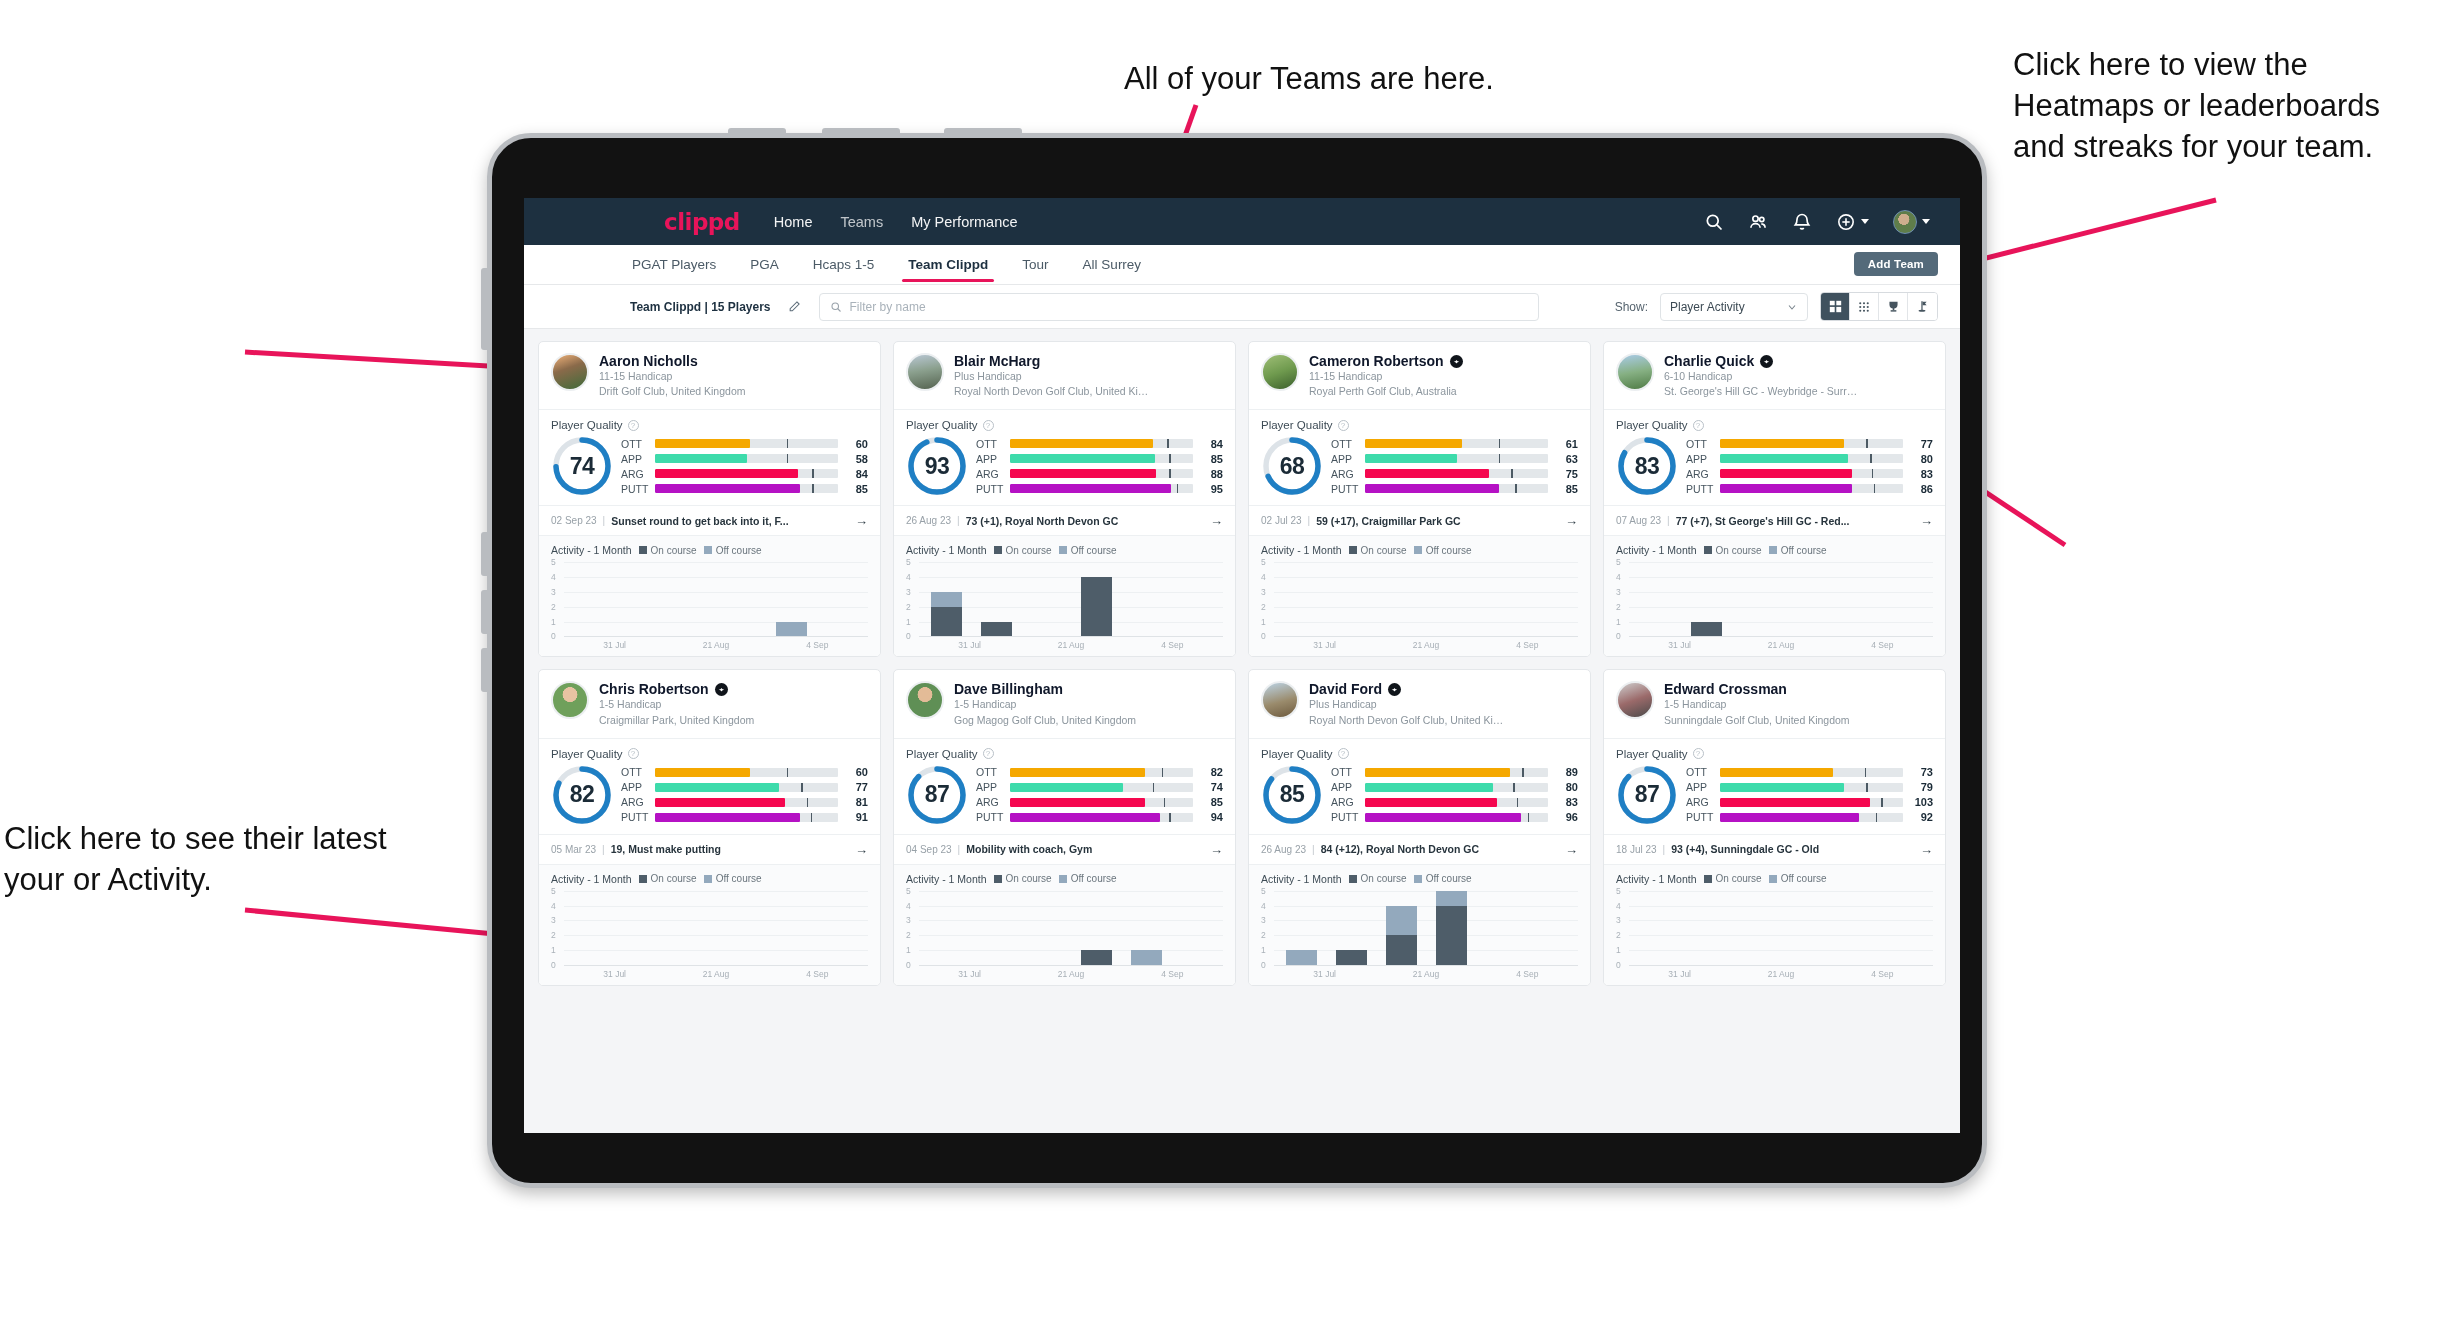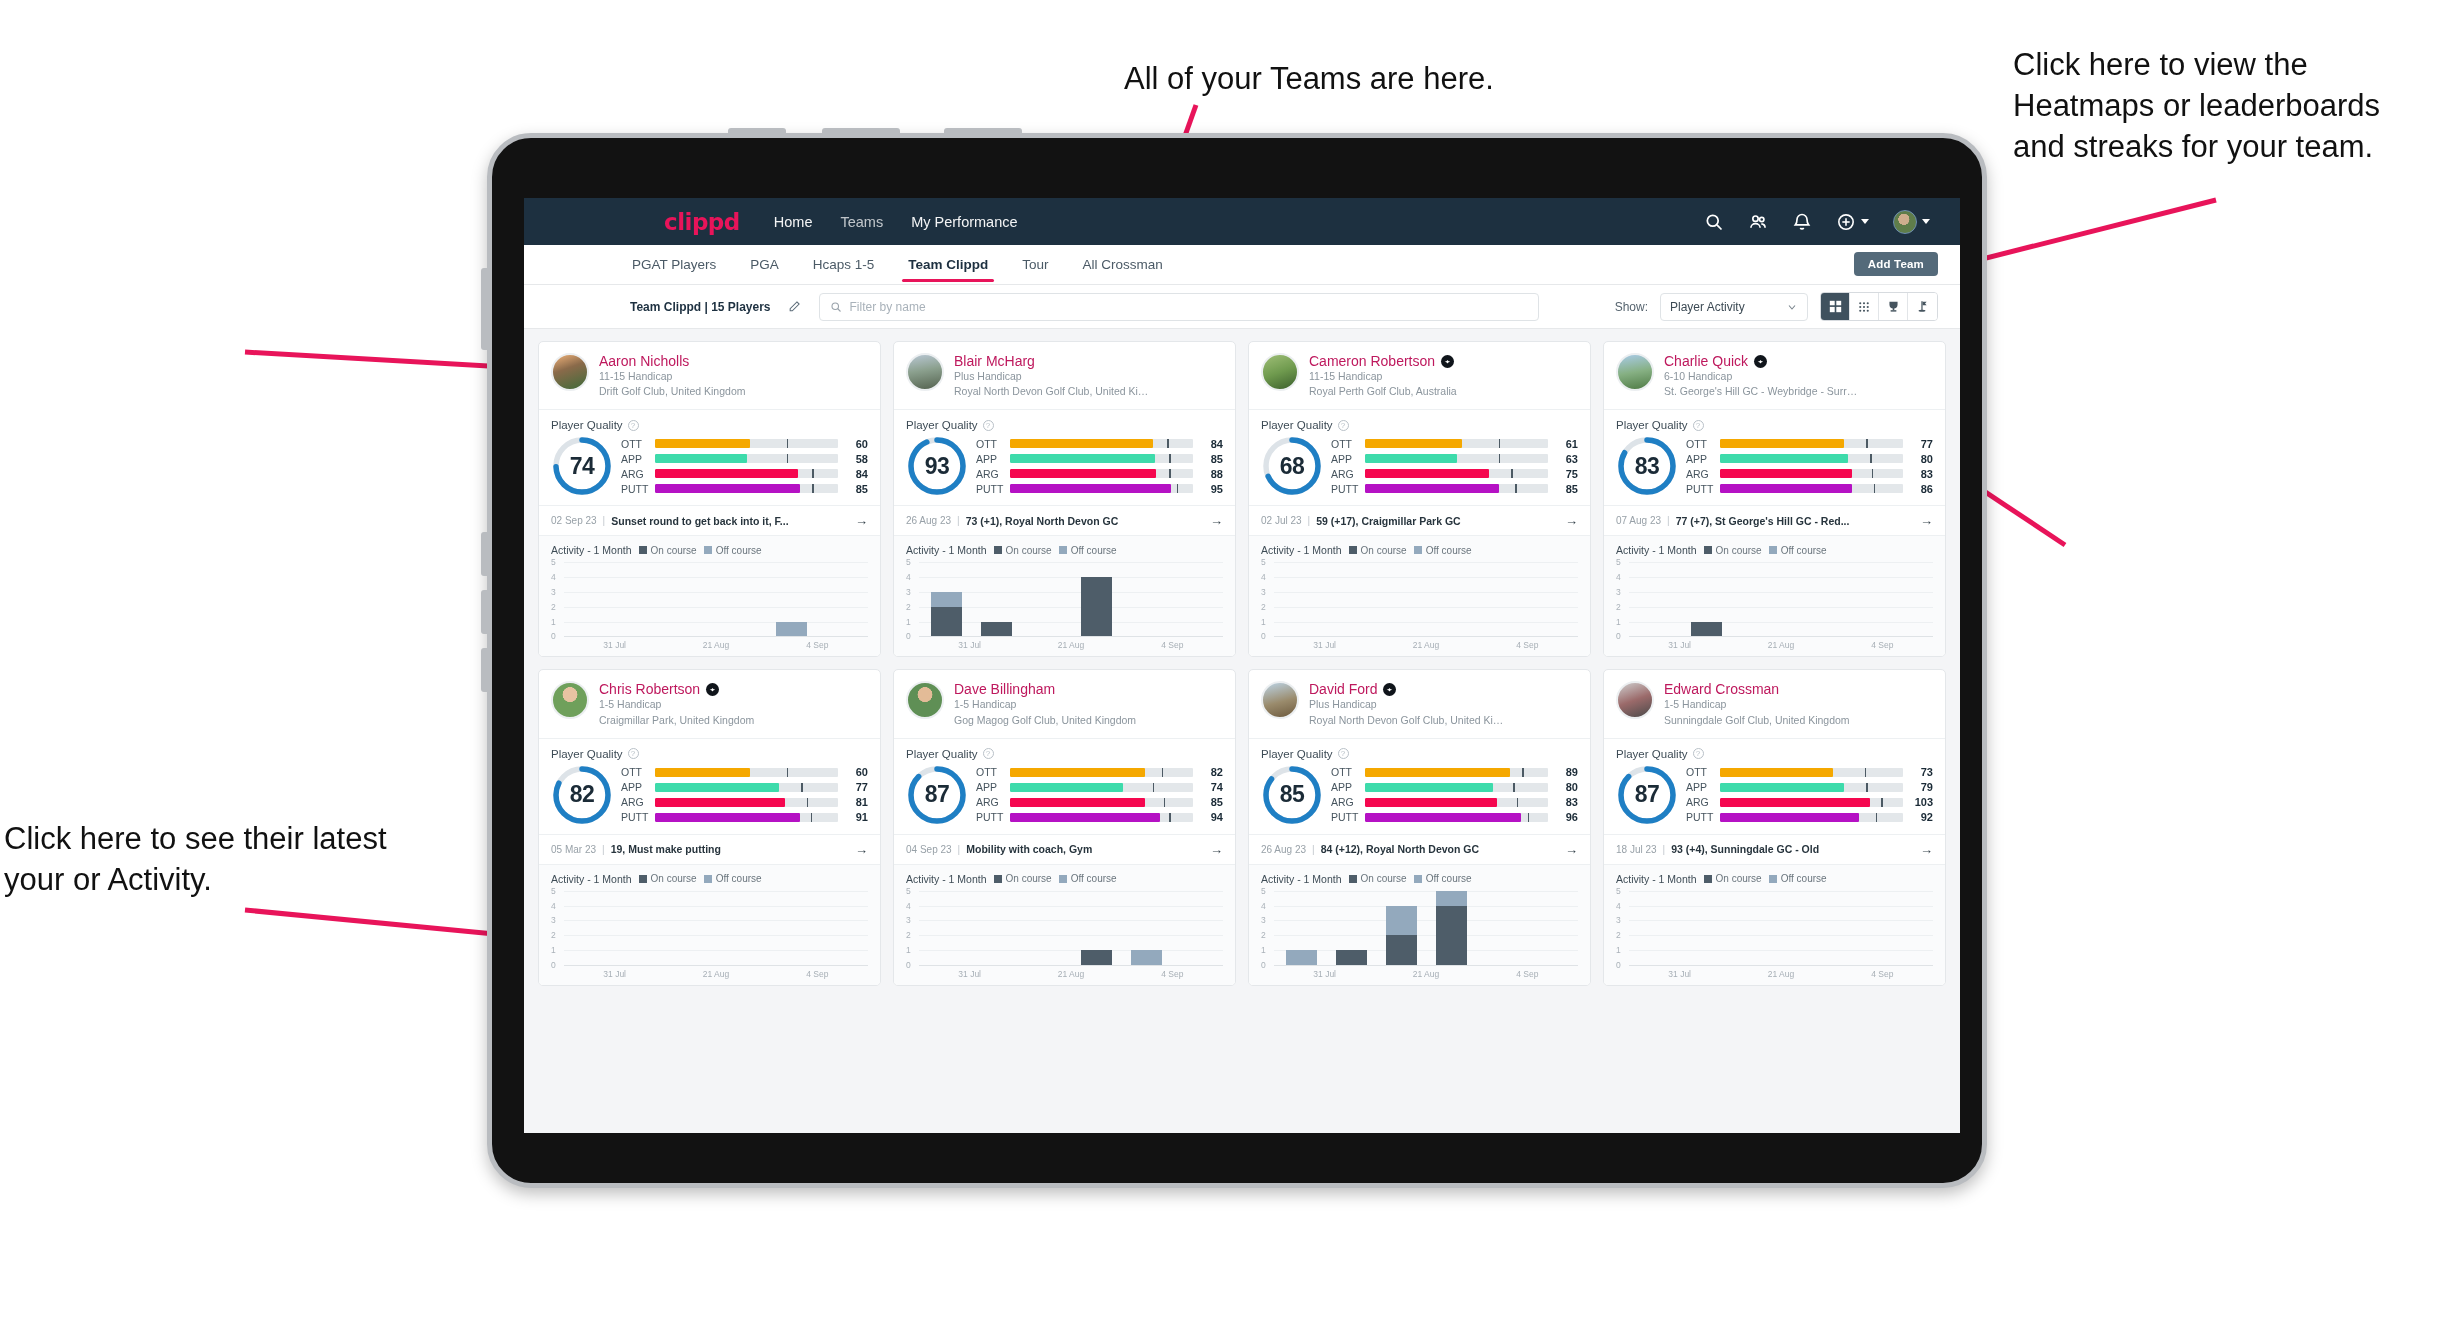--- a/index.html
+++ b/index.html
@@ -140,21 +140,21 @@
   .card {
     background: #ffffff; border: 1px solid #e4e7ea; border-radius: 5px;
     overflow: hidden; display: flex; flex-direction: column;
   }
   .card-head { display: flex; gap: 10px; padding: 11px 12px 10px; align-items: flex-start; }
   .pavatar {
     width: 38px; height: 38px; border-radius: 50%; flex: 0 0 38px;
     border: 2px solid #eceff1; overflow: hidden;
   }
   .pname-row { display: flex; align-items: center; gap: 6px; }
-  .pname { font-size: 14px; font-weight: 400; color: #be185d; white-space: nowrap; }
+  .pname { font-size: 14px; font-weight: 700; color: #0f172a; white-space: nowrap; }
   .verif { width: 13px; height: 13px; border-radius: 50%; background: #10151b; display: inline-flex; align-items:center; justify-content:center; }
   .verif svg { width: 9px; height: 9px; }
   .phcp, .pclub { font-size: 10.5px; color: #8b959d; line-height: 1.45; white-space: nowrap; overflow: hidden; text-overflow: ellipsis; max-width: 196px; }
 
   .quality-sec { border-top: 1px solid #edf0f2; padding: 9px 12px 8px; }
   .q-title-row { display: flex; align-items: center; gap: 5px; margin-bottom: 4px; }
   .q-title { font-size: 11.5px; color: #3e4c56; }
   .q-help { width: 11px; height: 11px; border: 1px solid #b9c1c8; border-radius: 50%; color: #b9c1c8; font-size: 8px; display:flex; align-items:center; justify-content:center; }
   .q-body { display: flex; align-items: center; gap: 8px; }
   .ring-wrap { position: relative; width: 62px; height: 62px; flex: 0 0 62px; }
@@ -278,21 +278,21 @@
           </span>
         </div>
       </div>
 
       <div id="tabstrip">
         <div class="tab">PGAT Players</div>
         <div class="tab">PGA</div>
         <div class="tab">Hcaps 1-5</div>
         <div class="tab active">Team Clippd</div>
         <div class="tab">Tour</div>
-        <div class="tab">All Crossman</div>
+        <div class="tab">All Surrey</div>
         <div id="add-team-btn">Add Team</div>
       </div>
 
       <div id="filterbar">
         <div id="team-label">Team Clippd | 15 Players</div>
         <div id="pencil-btn">
           <svg viewBox="0 0 24 24" width="13" height="13" fill="none" stroke="currentColor" stroke-width="1.9">
               <path d="M16.5 3.5l4 4L8 20H4v-4z"></path>
             </svg>
         </div>

